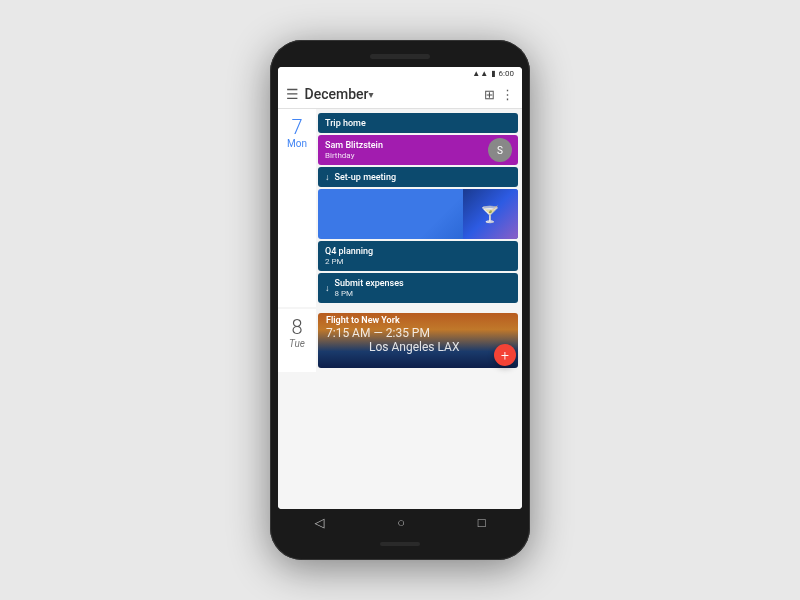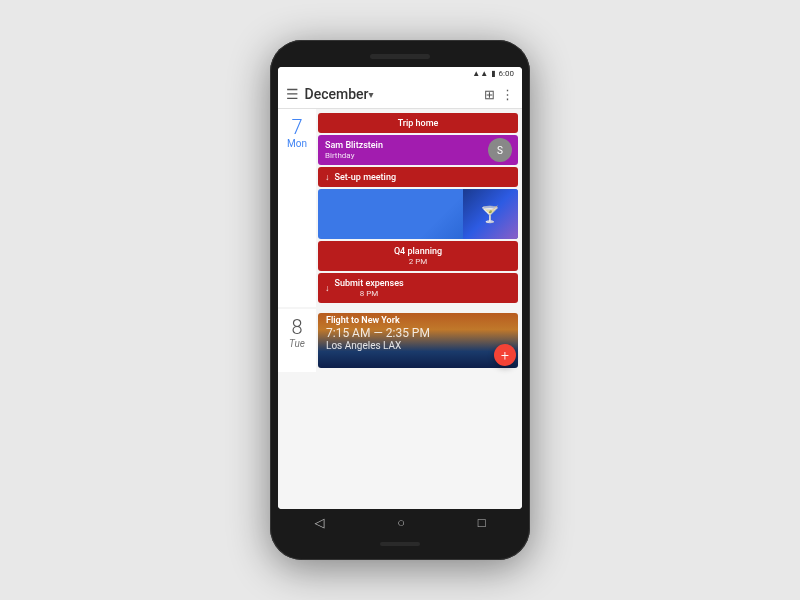--- a/index.html
+++ b/index.html
@@ -145,21 +145,21 @@
 
     
     .event-card {
       border-radius: 3px;
       padding: 5px 7px;
       font-size: 9px;
       color: #fff;
       position: relative;
       overflow: hidden;
     }
-    .event-card.blue { background: #b91c1c; text-align: center; }
+    .event-card.blue { background: #0c4a6e; }
     .event-card.green { background: #a21caf; }
 
     .event-title {
       font-size: 9px;
       font-weight: 500;
       color: #fff;
     }
     .event-subtitle {
       font-size: 8px;
       color: rgba(255,255,255,0.85);
@@ -238,22 +238,23 @@
       font-size: 9px;
       font-weight: 600;
       color: #fff;
     }
     .flight-time {
       font-size: 12px;
       color: rgba(255,255,255,0.85);
       margin-top: 1px;
     }
     .flight-airport {
-      font-size: 10px;
+      font-size: 12px;
       color: rgba(255,255,255,0.85);
+      margin-left: 43px;
     }
 
     .fab-button {
       position: absolute;
       right: 6px;
       bottom: 6px;
       width: 22px;
       height: 22px;
       border-radius: 50%;
       background: #f44336;

